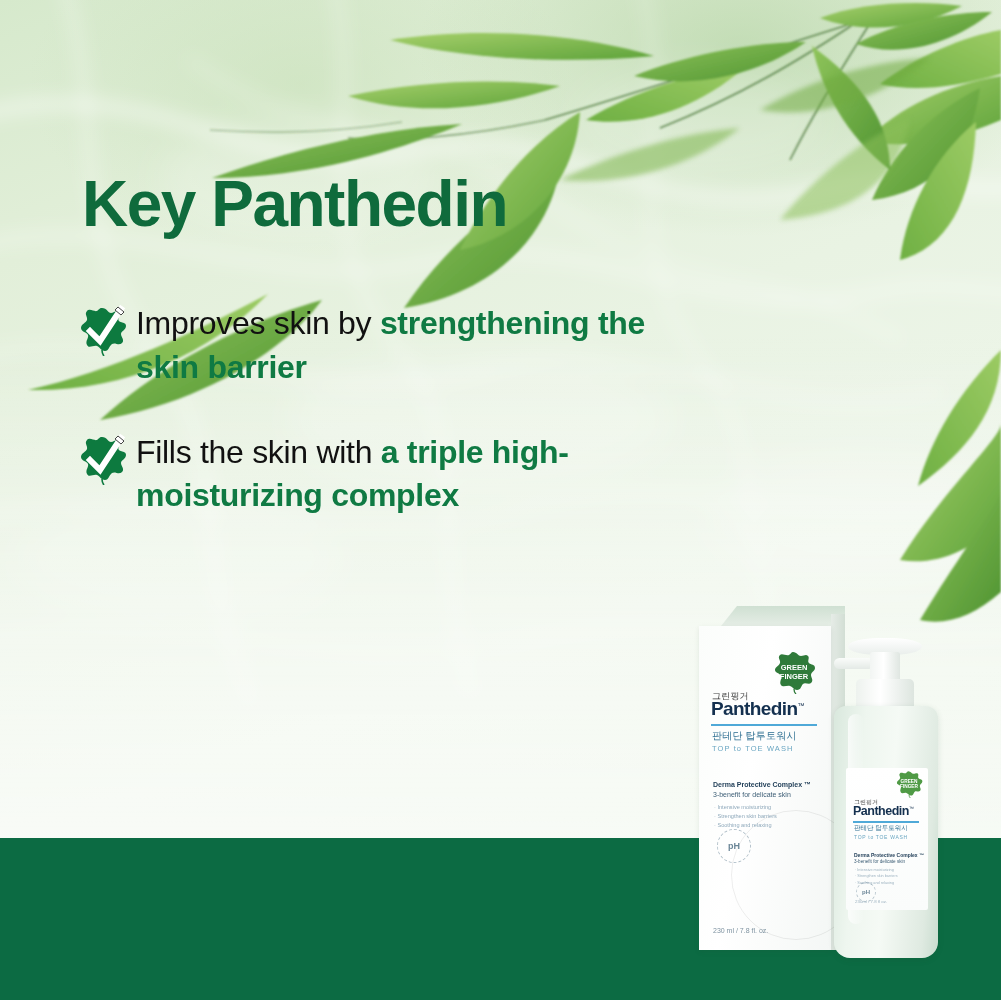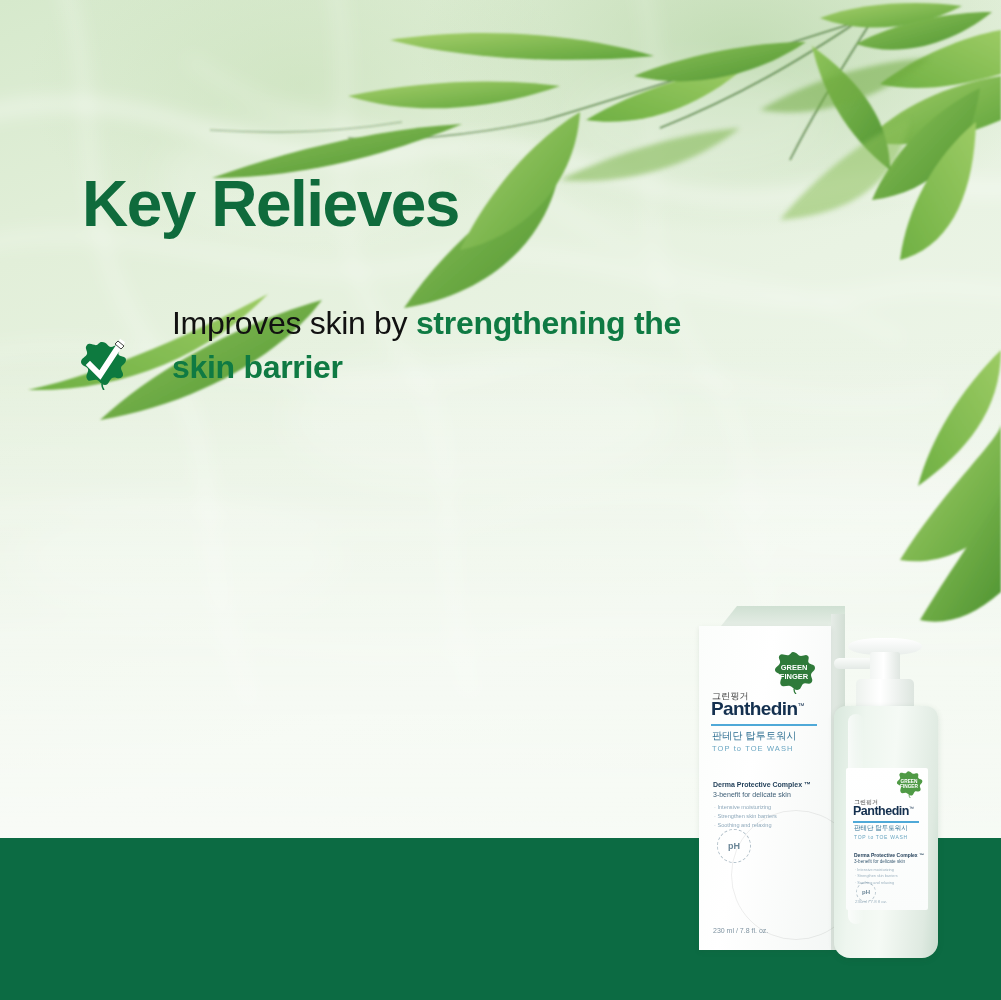--- a/index.html
+++ b/index.html
@@ -44,21 +44,21 @@
 
   
   .heading {
     position:absolute; left:82px; top:172px;
     font-size:64px; font-weight:bold; letter-spacing:-1.5px;
     color:#0f6b3c; line-height:1;
   }
 
   
   .features { position:absolute; left:78px; top:300px; width:620px; }
-  .feature-row { display:flex; align-items:flex-end; margin-bottom:39px;gap:36px; }
+  .feature-row { display:flex; align-items:flex-start; margin-bottom:39px; }
   .leaf-check { width:50px; min-width:50px; height:52px; margin-right:8px; margin-top:4px; }
   .feature-text {
     font-size:32px; line-height:1.37; color:#111111;
     font-weight:normal; letter-spacing:-0.3px; padding-top:2px;
   }
   .feature-text .hl { color:#0f7a43; font-weight:bold; }
 
   
   .pkg { position:absolute; left:699px; top:606px; width:146px; height:344px; }
   .pkg-top {
@@ -278,36 +278,47 @@
 
     <g filter="url(#softleaf2)" opacity="0.55">
       <path d="M560,180 C620,150 690,132 740,128 C692,166 626,186 560,180 Z" fill="#7db54b"></path>
       <path d="M760,110 C812,78 880,60 930,58 C882,98 818,120 760,110 Z" fill="#6faa40"></path>
       <path d="M780,220 C812,180 860,140 910,118 C900,178 856,214 780,220 Z" fill="#8cc05a"></path>
     </g>
   </svg>
 
   <div class="green-band"></div>
 
-  <div class="heading">Key Relieves</div>
+  <div class="heading">Key Panthedin</div>
 
   <div class="features">
 
     <div class="feature-row">
       <svg class="leaf-check" viewBox="0 0 50 52">
         <path d="M24 4 C29 4 30 9 33 9 C36 9 38 6 40 8 C43 11 39 15 41 17 C43 19 48 18 48 22 C48 26 43 27 43 30 C43 33 47 36 44 39 C41 42 37 38 34 40 C31 42 31 47 27 47 C23 47 22 43 19 42 C15 41 11 45 9 41 C7 37 11 34 10 31 C9 28 3 28 3 24 C3 20 8 19 9 16 C10 13 6 10 9 7 C12 4 16 8 19 7 C21 6 21 4 24 4 Z" fill="#0d7a3f"></path>
         <path d="M24 46 C24 49 25 51 26 52" stroke="#0d7a3f" stroke-width="1.6" fill="none"></path>
         <path d="M12 27 L22 37 L43 5" stroke="#ffffff" stroke-width="6" fill="none" stroke-linecap="square" stroke-linejoin="miter"></path>
         <path d="M40 3 L46 8 L43 11 L37 6 Z" fill="#ffffff" stroke="#2f2f2f" stroke-width="0.9"></path>
       </svg>
       <div class="feature-text">
         <span>Improves skin by </span><span class="hl">strengthening the skin barrier</span>
       </div>
     </div>
 
+    <div class="feature-row">
+      <svg class="leaf-check" viewBox="0 0 50 52">
+        <path d="M24 4 C29 4 30 9 33 9 C36 9 38 6 40 8 C43 11 39 15 41 17 C43 19 48 18 48 22 C48 26 43 27 43 30 C43 33 47 36 44 39 C41 42 37 38 34 40 C31 42 31 47 27 47 C23 47 22 43 19 42 C15 41 11 45 9 41 C7 37 11 34 10 31 C9 28 3 28 3 24 C3 20 8 19 9 16 C10 13 6 10 9 7 C12 4 16 8 19 7 C21 6 21 4 24 4 Z" fill="#0d7a3f"></path>
+        <path d="M24 46 C24 49 25 51 26 52" stroke="#0d7a3f" stroke-width="1.6" fill="none"></path>
+        <path d="M12 27 L22 37 L43 5" stroke="#ffffff" stroke-width="6" fill="none" stroke-linecap="square" stroke-linejoin="miter"></path>
+        <path d="M40 3 L46 8 L43 11 L37 6 Z" fill="#ffffff" stroke="#2f2f2f" stroke-width="0.9"></path>
+      </svg>
+      <div class="feature-text">
+        <span>Fills the skin with </span><span class="hl">a triple high-moisturizing complex</span>
+      </div>
+    </div>
 
 
   </div>
 
   <div class="pkg">
     <div class="pkg-top"></div>
     <div class="pkg-side"></div>
     <div class="pkg-face">
       <div class="pkg-emboss"></div>
 

